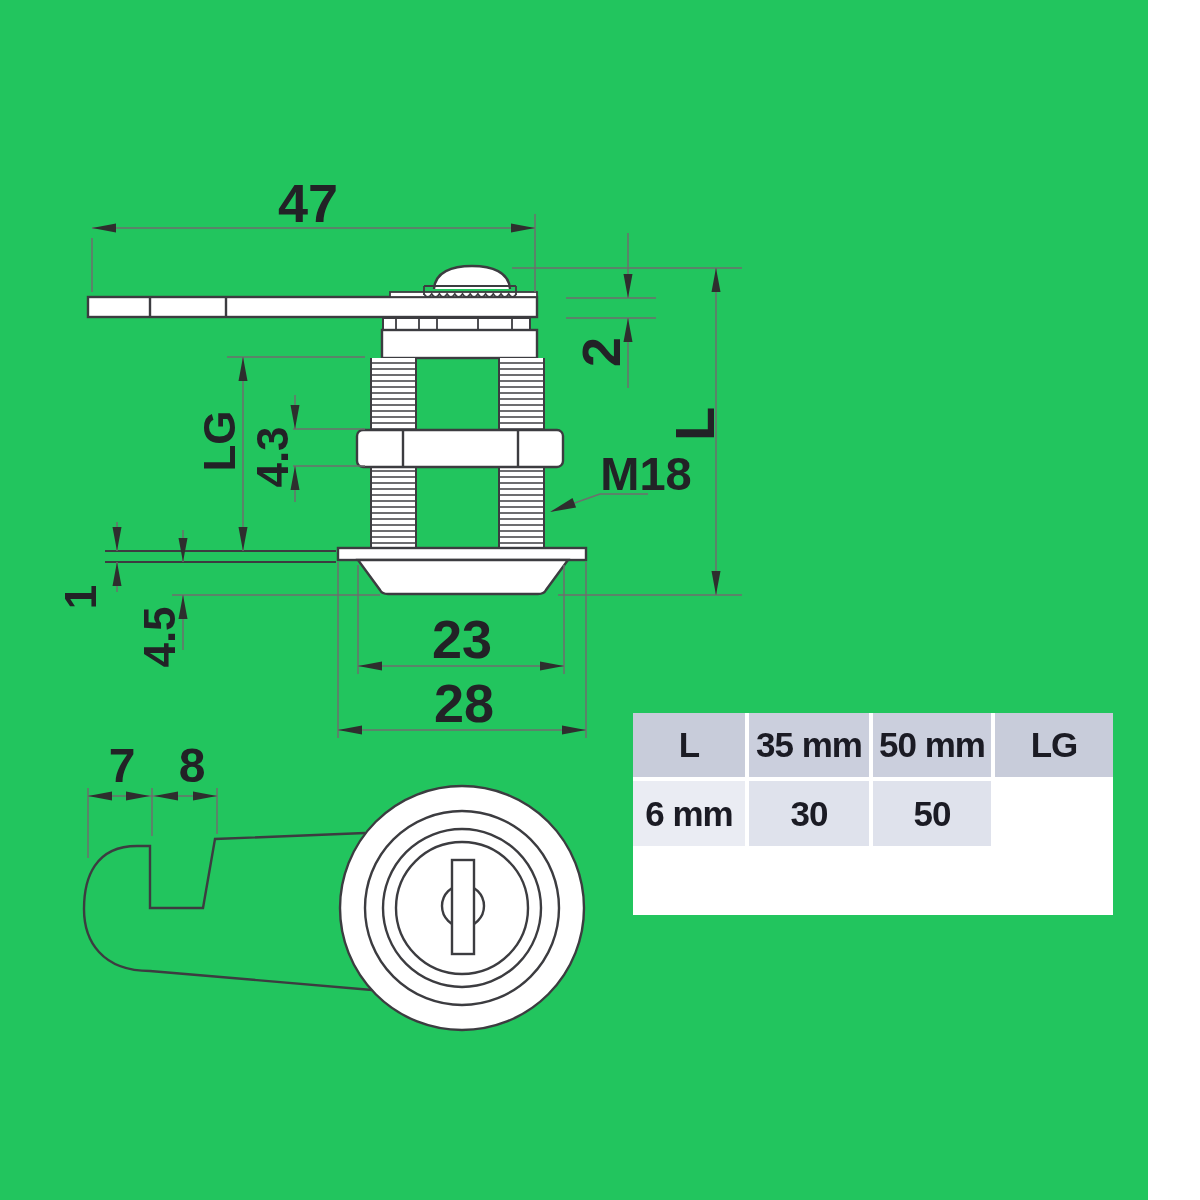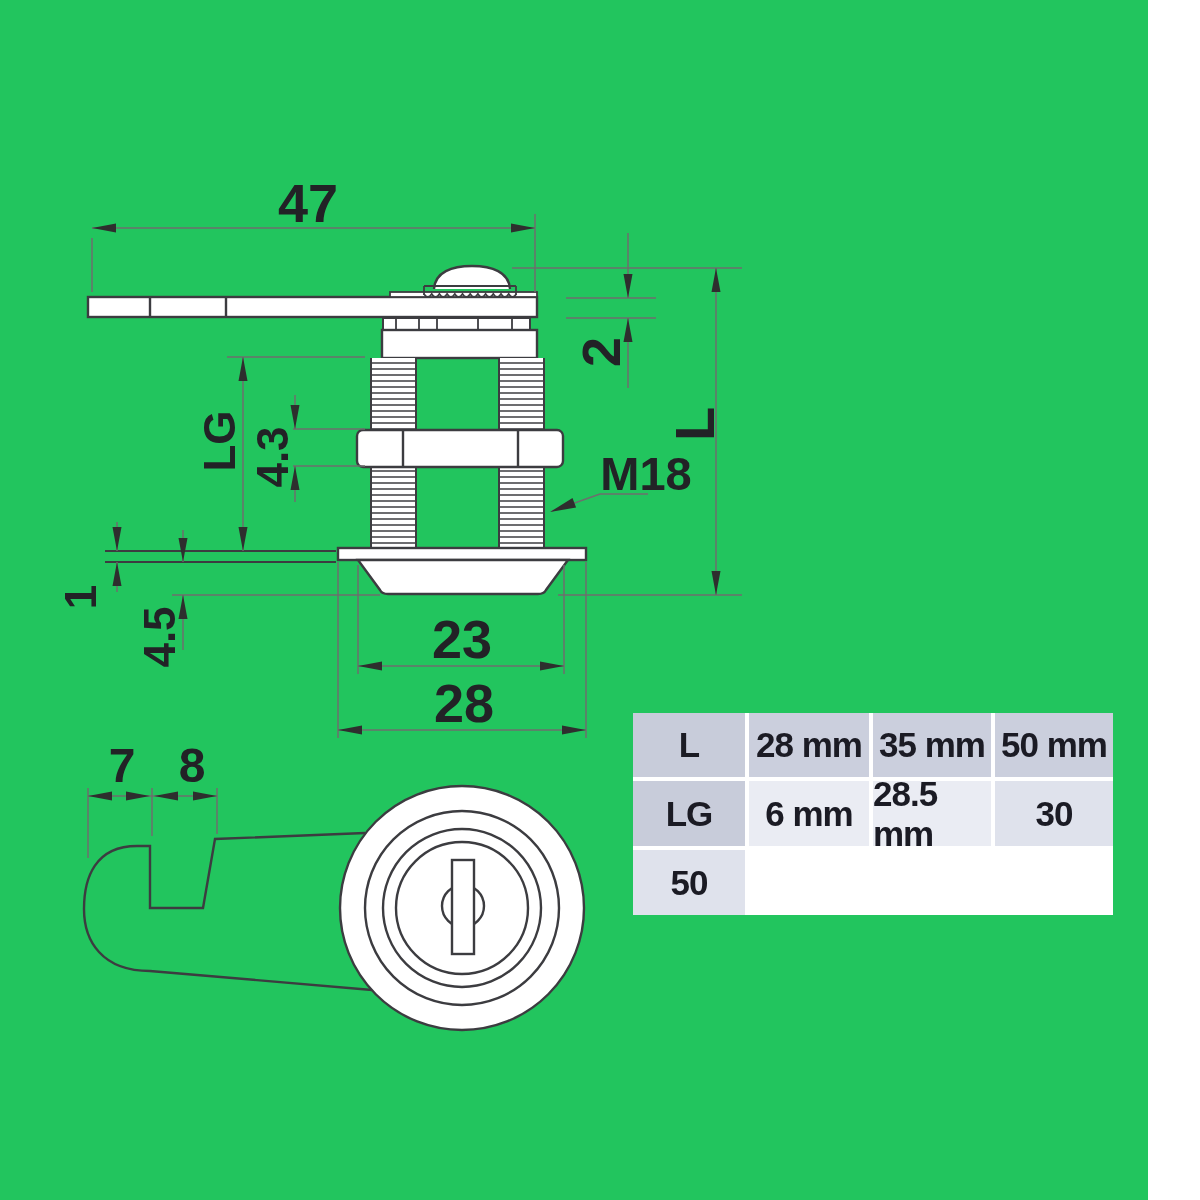--- a/index.html
+++ b/index.html
@@ -206,25 +206,23 @@
     <text class="dim-num" x="462" y="658">23</text>
     <text class="dim-num" x="464" y="722">28</text>
     <text class="m18" x="646" y="490">M18</text>
     <text class="dim-num-md" x="122" y="782">7</text>
     <text class="dim-num-md" x="192" y="782">8</text>
   </g>
 </svg>
 
 <div id="spec-table">
   <div class="cell" style="background:#c8ccda">L</div>
-  <div class="cell" style="background:#cbcfdd">28 mm</div>
   <div class="cell" style="background:#cbcfdd">35 mm</div>
   <div class="cell" style="background:#cbcfdd">50 mm</div>
 
   <div class="cell" style="background:#c8ccda">LG</div>
   <div class="cell" style="background:#eaecf3">6 mm</div>
-  <div class="cell" style="background:#eaecf3">28.5 mm</div>
 
   <div class="cell" style="background:#dfe2ec">30</div>
   <div class="cell" style="background:#dfe2ec">50</div>
 </div>
 
 </div>
 
 </body></html>

